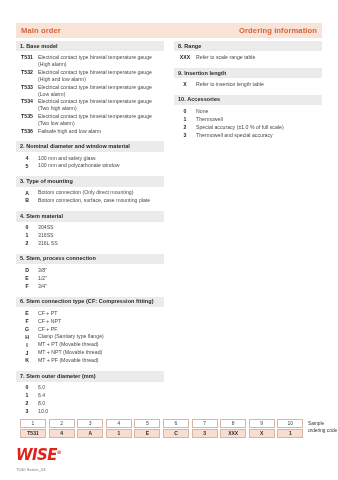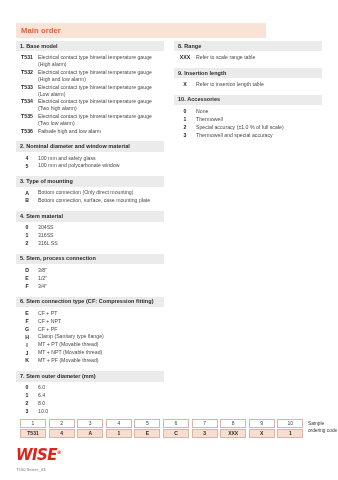--- a/index.html
+++ b/index.html
@@ -21,21 +21,21 @@
     width: 338px;
     height: 480px;
     background: #ffffff;
   }
 
   
   .banner {
     position: absolute;
     left: 16px;
     top: 23px;
-    width: 250px;
+    width: 306px;
     height: 15px;
     background: #f9e2d6;
     display: flex;
     align-items: center;
     justify-content: space-between;
     box-sizing: border-box;
     padding: 0 5px;
   }
   .banner-left {
     font-size: 7.6px;
@@ -171,20 +171,21 @@
     letter-spacing: 0.1px;
   }
 </style>
 </head>
 <body>
 
 <div class="page">
 
   <div class="banner">
     <span class="banner-left">Main order</span>
+    <span class="banner-right">Ordering information</span>
   </div>
 
   <div class="col col-left" id="left-col">
       <div class="section">
         <div class="sec-head">1. Base model</div>
         <div class="sec-body">
           <div class="row">
             <div class="code">T531</div>
             <div class="desc">Electrical contact type bimetal temperature gauge</div>
           </div>

